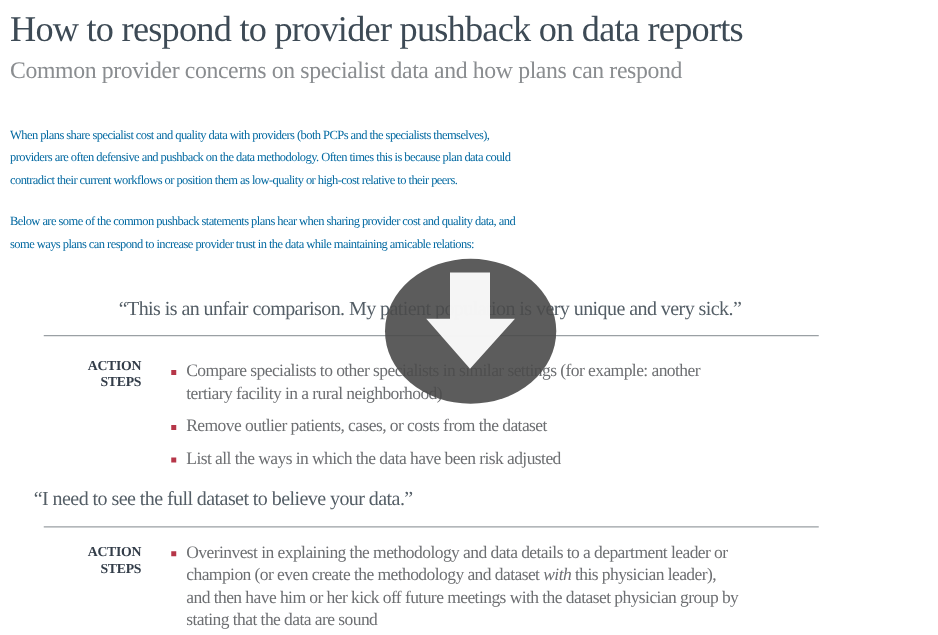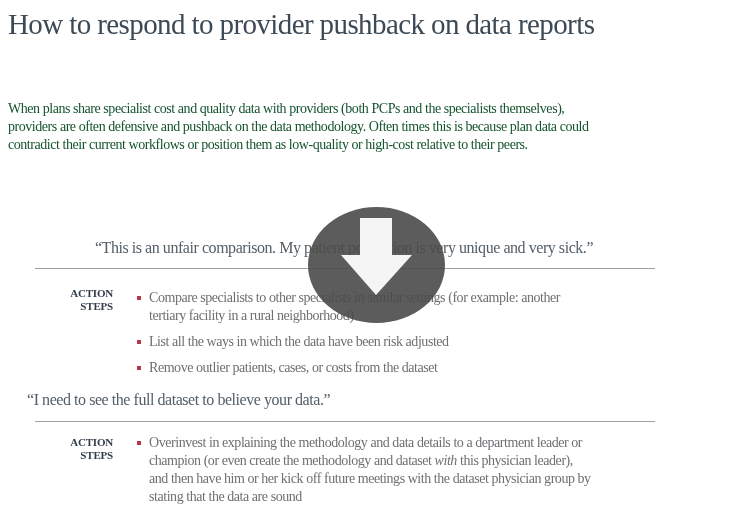--- a/index.html
+++ b/index.html
@@ -36,24 +36,24 @@
     line-height: 22px;
     font-weight: 400;
     letter-spacing: -0.3px;
     color: #8a8d90;
     white-space: nowrap;
   }
   .body-para {
     position: absolute;
     left: 8px;
     width: 742px;
-    font-size: 14px;
+    font-size: 10px;
     line-height: 18px;
     letter-spacing: -0.45px;
-    color: #14532d;
+    color: #0369a1;
     white-space: pre-line;
   }
   .para-1 { top: 100px; }
   .para-2 { top: 169px; }
   .quote {
     position: absolute;
     font-size: 16px;
     line-height: 20px;
     letter-spacing: -0.45px;
     color: #545e66;
@@ -136,44 +136,47 @@
     justify-content: center;
   }
   .overlay-button svg { display: block; width: 137px; height: 116px; }
 </style>
 </head>
 <body>
 
 <div class="slide">
 
   <div class="page-title">How to respond to provider pushback on data reports</div>
+  <div class="page-subtitle">Common provider concerns on specialist data and how plans can respond</div>
 
   <div class="body-para para-1">When plans share specialist cost and quality data with providers (both PCPs and the specialists themselves),
 providers are often defensive and pushback on the data methodology. Often times this is because plan data could
 contradict their current workflows or position them as low-quality or high-cost relative to their peers.</div>
+  <div class="body-para para-2">Below are some of the common pushback statements plans hear when sharing provider cost and quality data, and
+some ways plans can respond to increase provider trust in the data while maintaining amicable relations:</div>
 
   <div class="quote quote-1">“This is an unfair comparison. My patient population is very unique and very sick.”</div>
   <div class="rule rule-1"></div>
   <div class="action-label label-1">
     <div>ACTION</div>
     <div>STEPS</div>
   </div>
   <div class="bullet-list list-1">
     <div class="bullet-item">
       <span class="bullet-marker"></span>
       <span class="bullet-text">Compare specialists to other specialists in similar settings (for example: another
 tertiary facility in a rural neighborhood)</span>
     </div>
     <div class="bullet-item">
       <span class="bullet-marker"></span>
+      <span class="bullet-text">Remove outlier patients, cases, or costs from the dataset</span>
+    </div>
+    <div class="bullet-item">
+      <span class="bullet-marker"></span>
       <span class="bullet-text">List all the ways in which the data have been risk adjusted</span>
-    </div>
-    <div class="bullet-item">
-      <span class="bullet-marker"></span>
-      <span class="bullet-text">Remove outlier patients, cases, or costs from the dataset</span>
     </div>
   </div>
 
   <div class="quote quote-2">“I need to see the full dataset to believe your data.”</div>
   <div class="rule rule-2"></div>
   <div class="action-label label-2">
     <div>ACTION</div>
     <div>STEPS</div>
   </div>
   <div class="bullet-list list-2">

